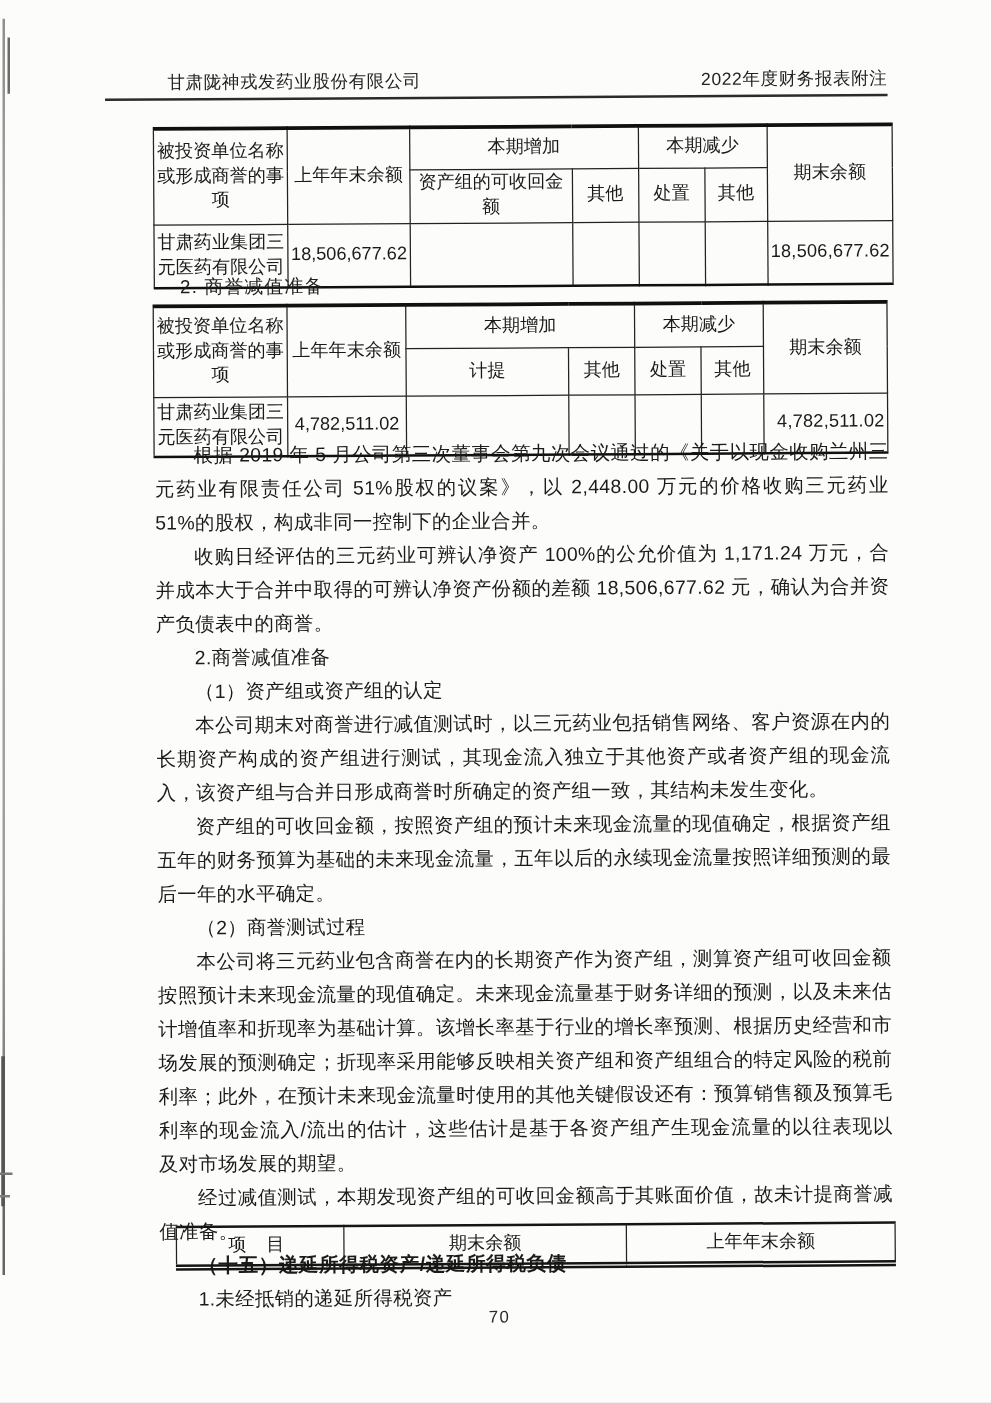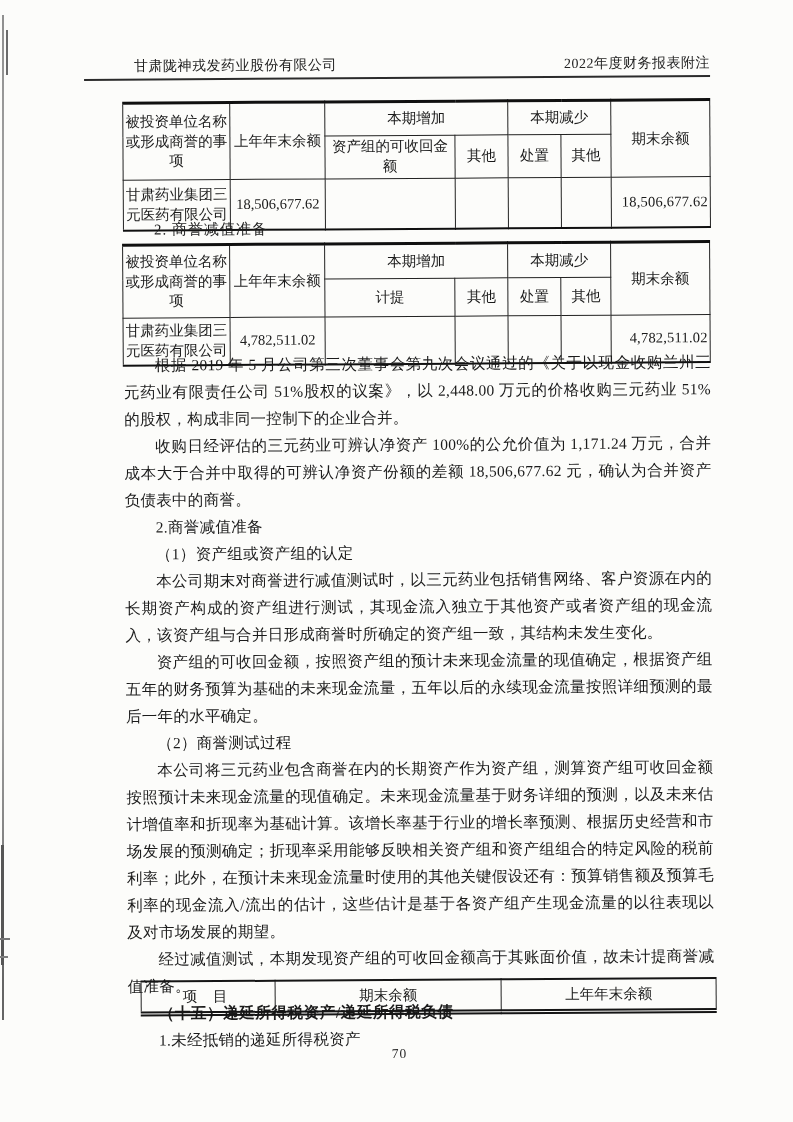--- a/index.html
+++ b/index.html
@@ -1,17 +1,17 @@
 <!DOCTYPE html>
 <html><head>
 <meta charset="utf-8">
 <style>
   html,body{margin:0;padding:0;background:#e8e8e6;}
   .page{position:relative;width:793px;height:1122px;margin:0 auto;background:#fcfcfa;
-        overflow:hidden;font-family:Liberation Serif, serif;color:#1e1e1e;}
+        overflow:hidden;font-family:Liberation Sans, sans-serif;color:#1e1e1e;}
   .content{position:absolute;inset:0;transform:rotate(-0.35deg);transform-origin:50% 50%;}
 
   
   .hdr{position:absolute;top:56px;left:137px;width:576px;display:flex;
        justify-content:space-between;font-size:14px;letter-spacing:.5px;color:#222;}
   .hdr-line{position:absolute;top:77px;left:87px;width:626px;height:2px;background:#2b2b2b;}
 
   
   table{border-collapse:collapse;table-layout:fixed;}
   .tbl{position:absolute;border-left:1.5px solid #151515;border-right:1.5px solid #151515;
@@ -22,21 +22,21 @@
   .t2{top:242px;left:124px;}
   .t1 .r1 td{height:30px;}
   .t1 .r2 td{height:40px;}
   .t1 .rd td{height:47px;}
   .t2 .r1 td{height:31px;}
   .t2 .r2 td{height:35px;}
   .t2 .rd td{height:44px;}
   td.num{text-align:right;padding-right:2px;font-size:14.5px;letter-spacing:.2px;}
   td.mid{text-align:center;}
 
-  .between-item{position:absolute;top:219px;left:156px;font-size:15px;letter-spacing:1px;}
+  .between-item{position:absolute;top:219px;left:146px;font-size:15px;letter-spacing:1px;}
 
   
   .paras{position:absolute;top:350px;left:125px;width:587px;font-size:15.5px;
          line-height:27px;text-align:justify;letter-spacing:.3px;color:#1b1b1b;}
   .paras p{margin:0;text-indent:2em;}
   .paras p.bold{font-weight:bold;letter-spacing:.6px;}
 
   
   .t3{top:979px;left:138px;border-left:1px solid #222;border-right:1px solid #222;
       border-top:2.5px solid #151515;border-bottom:5px double #151515;}

